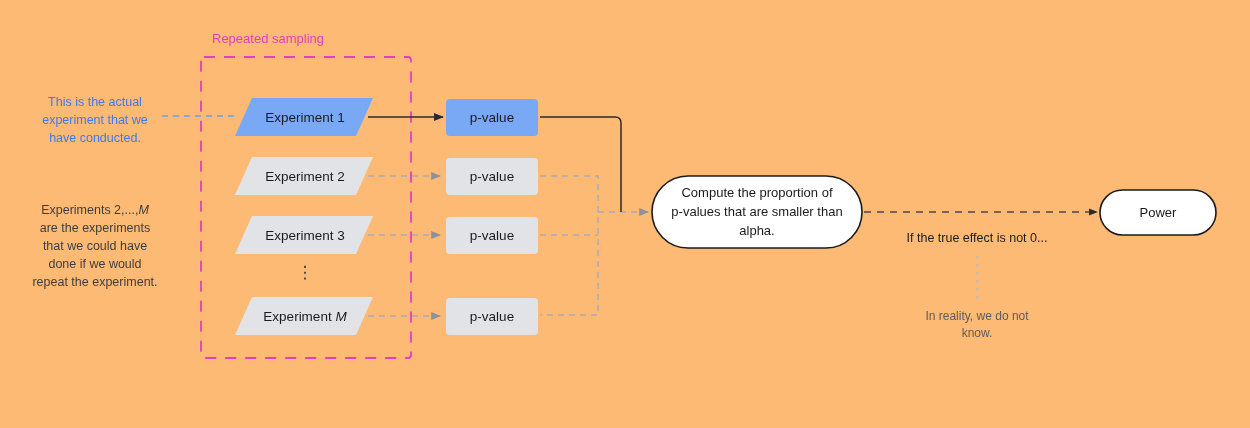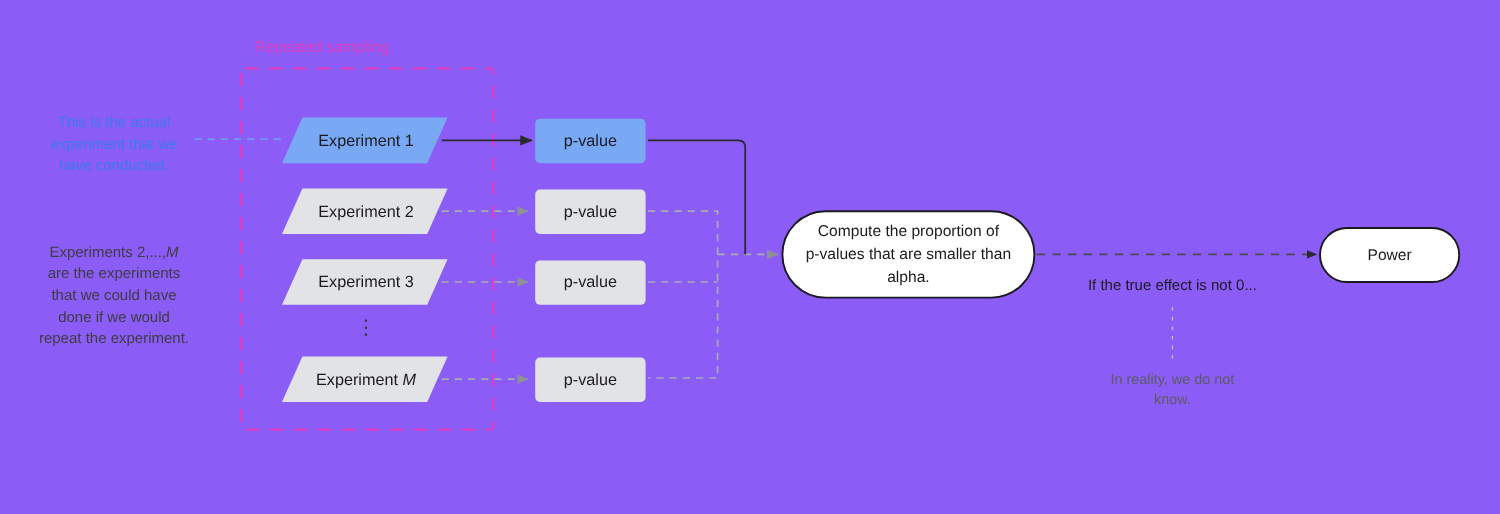--- a/index.html
+++ b/index.html
@@ -7,21 +7,21 @@
     padding: 0;
     background: #ffffff;
   }
   body {
     font-family: "Liberation Sans", sans-serif;
   }
   #canvas {
     position: relative;
     width: 1250px;
     height: 428px;
-    background: #8b5cf6;
+    background: #fdba74;
     overflow: hidden;
   }
   svg#diagram {
     position: absolute;
     top: 0;
     left: 0;
     width: 1250px;
     height: 428px;
   }
   .node-label {

